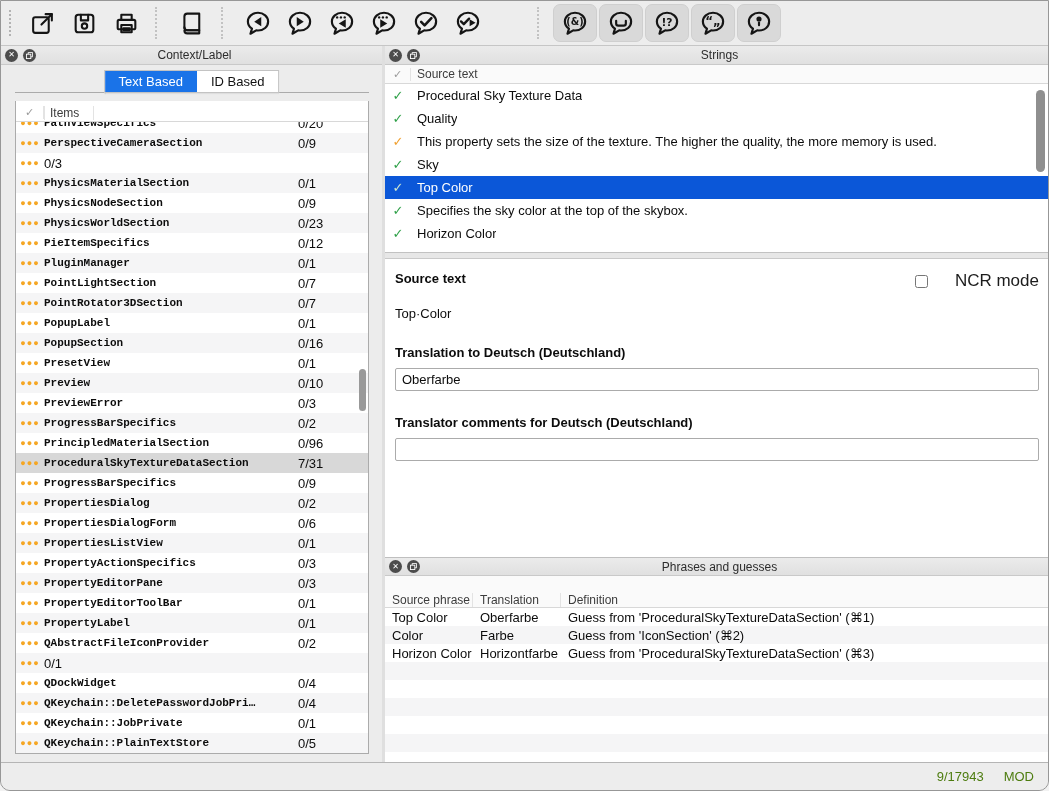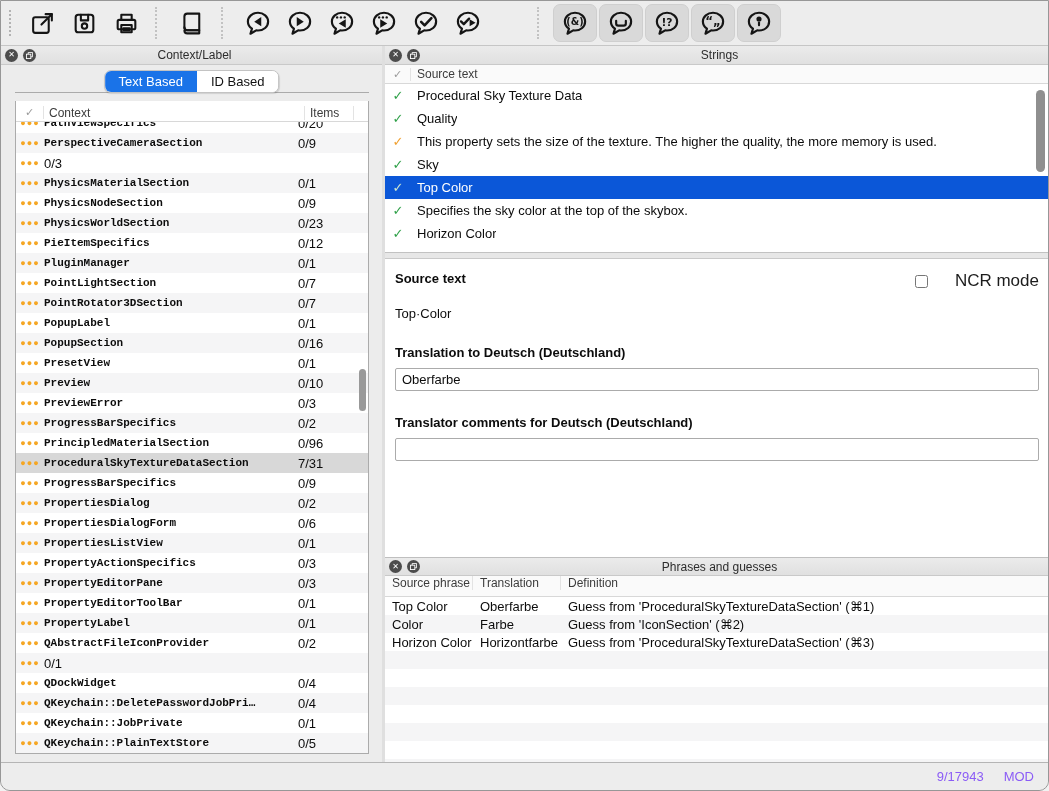--- a/index.html
+++ b/index.html
@@ -37,21 +37,21 @@
   .dtb { width:13px; height:13px; border-radius:50%; background:#4c4c4c; color:#fff;
          display:flex; align-items:center; justify-content:center; margin-right:5px;
          font-size:8px; line-height:1; border:none; }
   .dtb svg { display:block; }
 
   
   .tab-zone { height:36px; flex:none; position:relative; }
   .tab-zone .pane-edge { position:absolute; left:14px; right:13px; top:27px; height:0;
                           border-top:1px solid #ababab; }
   .seg { position:absolute; top:5px; left:50%; transform:translateX(-50%);
-         display:flex; background:#ffffff; border:1px solid #c3c3c3; border-radius:7px;
+         display:flex; background:#ffffff; border:1px solid #c3c3c3; border-radius:0;
          overflow:hidden; box-shadow:0 1px 1px rgba(0,0,0,.12); z-index:2; }
   .seg-btn { padding:3px 14px; font-size:13px; color:#111; background:#fff; border:none; }
   .seg-btn.sel { background:#1a73e8; color:#fff; }
 
   
   .ctx-pane { flex:1; margin:0 13px 8px 14px; background:#fff; border:1px solid #ababab;
               border-top:none; position:relative; overflow:hidden;
               display:flex; flex-direction:column; }
   .ctx-head { height:18px; flex:none; display:flex; align-items:center; font-size:12px;
               color:#3c3c3c; border-bottom:1px solid #d8d8d8; background:#fff; margin-top:3px; }
@@ -103,35 +103,35 @@
   .ncr-label { font-size:17px; color:#1c1c1c;margin-left:22px; }
   .src-value { margin-top:15px; font-size:13px; color:#0c0c0c; }
   .ed-label2 { margin-top:24px; }
   .ed-input { margin-top:8px; width:100%; height:23px; border:1px solid #ababab; border-radius:2px;
               background:#fff; font-size:13px; font-family:inherit; color:#0c0c0c; padding:0 6px; }
 
   
   .phr-dock { flex:none; display:flex; flex-direction:column; }
   .phr-dock .dock-title { border-top:1px solid #bfbfbf; }
   .phr-table { height:186px; background:#fff; overflow:hidden; }
-  .phr-head { height:21px; display:flex; align-items:flex-start; font-size:12px; color:#3c3c3c;
+  .phr-head { height:32px; display:flex; align-items:flex-end; font-size:12px; color:#3c3c3c;
               border-bottom:1px solid #d8d8d8; background:#fafafa; }
   .phr-head > div { padding-left:7px; }
   .ph-src { width:88px; flex:none; border-right:1px solid #e3e3e3; }
   .ph-tr  { width:88px; flex:none; border-right:1px solid #e3e3e3; }
   .ph-def { flex:1; }
   .phr-row { height:18px; display:flex; align-items:center; font-size:13px; color:#0c0c0c; }
   .phr-row:nth-child(even) { background:#f5f5f6; }
   .phr-row > div { padding-left:7px; white-space:nowrap; overflow:hidden; }
   .phr-row .ph-src, .phr-row .ph-tr { border-right:none; }
 
   
   .statusbar { height:28px; flex:none; background:#ededed; border-top:1px solid #b5b5b5;
                display:flex; align-items:center; justify-content:flex-end; gap:20px;
-               padding-right:14px; font-size:13px; color:#8b5cf6;
+               padding-right:14px; font-size:13px; color:#4d7c0f;
                border-radius:0 0 9px 9px; }
 </style>
 </head>
 <body>
 
 <div class="window">
 
   <div class="toolbar">
     <div class="tb-handle"></div>
 
@@ -266,21 +266,20 @@
         <div class="pane-edge"></div>
         <div class="seg">
           <button class="seg-btn sel">Text Based</button>
           <button class="seg-btn">ID Based</button>
         </div>
       </div>
 
       <div class="ctx-pane">
         <div class="ctx-head">
           <div class="hc-check">✓</div>
-          <div class="hc-name">Context</div>
           <div class="hc-items">Items</div>
           <div class="hc-pad"></div>
         </div>
         <div class="ctx-body">
             <div class="ctx-row partial">
               <span class="ctx-dots">●●●</span>
               <span class="ctx-name">PathViewSpecifics</span>
               <span class="ctx-items">0/20</span>
             </div>
             <div class="ctx-row">

